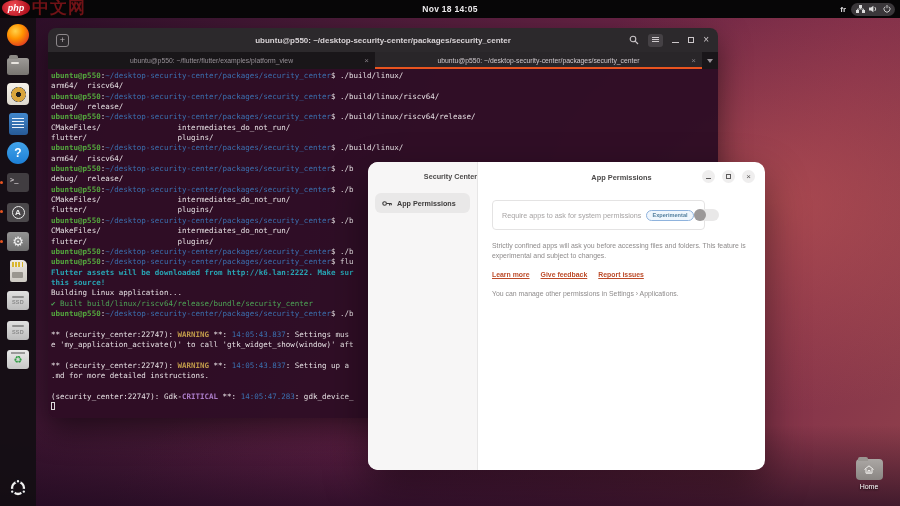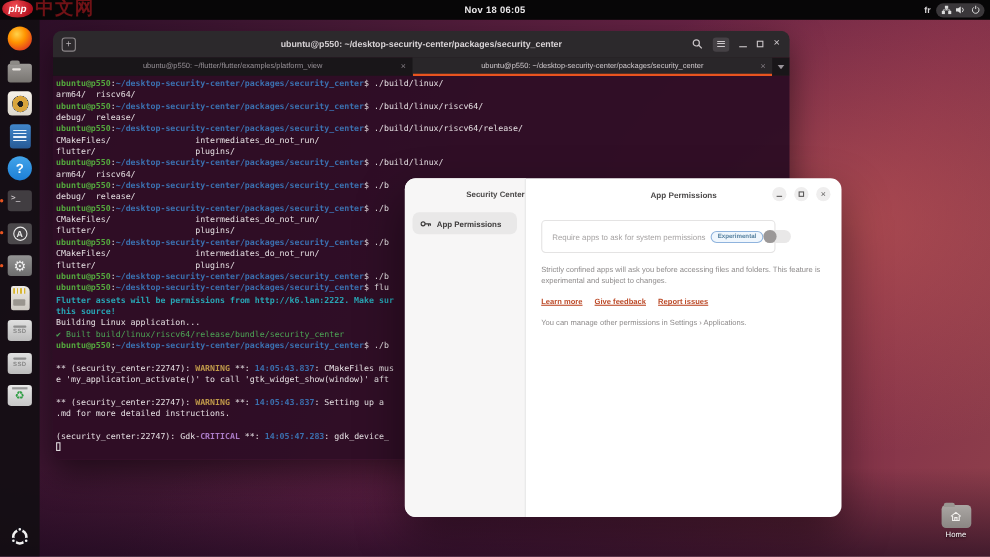--- a/index.html
+++ b/index.html
@@ -56,21 +56,21 @@
   .term-tabs{height:17px;background:#191619;display:flex;align-items:stretch;flex:none}
   .tab{flex:1;display:flex;align-items:center;justify-content:center;position:relative;font-size:6.8px;color:#969096;white-space:nowrap;overflow:hidden}
   .tab.active{background:#292629;color:#cfc9cd;box-shadow:inset 0 -2px 0 #e9541f}
   .tab .x{position:absolute;right:6px;font-size:8px;color:#857f85}
   .tabs-chevron{width:16px;display:flex;align-items:center;justify-content:center}
   .tabs-chevron i{width:0;height:0;border-left:3px solid transparent;border-right:3px solid transparent;border-top:4px solid #9a949a}
   .term-body{flex:1;background:rgba(46,13,37,.97);padding:2px 0 0 3px;font-family:"DejaVu Sans Mono",monospace;font-size:7.5px;color:#e6e0e3;overflow:hidden}
   .tl{white-space:pre;height:10.35px;line-height:10.35px}
   .w{color:#e6e0e3}
   .g{color:#54a93e;font-weight:700}
-  .b{color:#3b70af;font-weight:700}
+  .b{color:#3b70af;font-weight:400}
   .c{color:#28a5b4;font-weight:700}
   .y{color:#c09a4a;font-weight:700}
   .m{color:#ab7cc8;font-weight:700}
   .G{color:#4da556}
   .cursor{display:inline-block;width:4px;height:8px;border:1px solid #ddd8db;vertical-align:-1px}
   
   .sc{position:absolute;left:368px;top:162px;width:397px;height:308px;background:#fff;border-radius:10px;box-shadow:0 18px 44px rgba(0,0,0,.45);z-index:10;display:flex;overflow:hidden}
   .sc-side{width:110px;flex:none;background:#f7f6f6;border-right:1px solid #e7e6e6}
   .sc-side-title{margin-top:10px;text-align:right;font-size:7.2px;font-weight:700;color:#4c4a4a}
   .sc-item{margin:12px 7px 0;height:20px;background:#e9e8e8;border-radius:6px;display:flex;align-items:center;gap:5px;padding:0 7px;font-size:7.2px;font-weight:600;color:#3d3b3b}
@@ -97,21 +97,21 @@
   .home-label{margin-top:3px;font-size:7px;color:#fff;text-shadow:0 1px 2px rgba(0,0,0,.85)}
 </style>
 </head>
 <body>
 
 <div class="topbar">
   <div class="watermark">
     <span class="php-logo">php</span>
     <span class="wm-text">中文网</span>
   </div>
-  <div class="clock">Nov 18 06:05</div>
+  <div class="clock">Nov 18 14:05</div>
   <div class="kbd">fr</div>
   <div class="tray">
     <svg width="9" height="8" viewBox="0 0 9 8">
         <rect x="3" y="0" width="3" height="3" fill="#ddd"></rect>
         <rect x="0" y="5" width="3" height="3" fill="#ddd"></rect>
         <rect x="6" y="5" width="3" height="3" fill="#ddd"></rect>
         <path d="M4.5 3v1M1.5 5V4h6v1" stroke="#ddd" fill="none" stroke-width=".8"></path>
       </svg>
     <svg width="9" height="8" viewBox="0 0 9 8">
         <path d="M0 2.6h2L4.4.8v6.4L2 5.4H0z" fill="#ddd"></path>
@@ -224,27 +224,27 @@
       <div class="tl"><span class="g">ubuntu@p550</span><span class="w">:</span><span class="b">~/desktop-security-center/packages/security_center</span><span class="w">$ ./b</span></div>
       <div class="tl"><span class="w">debug/  release/</span></div>
       <div class="tl"><span class="g">ubuntu@p550</span><span class="w">:</span><span class="b">~/desktop-security-center/packages/security_center</span><span class="w">$ ./b</span></div>
       <div class="tl"><span class="w">CMakeFiles/                 intermediates_do_not_run/</span></div>
       <div class="tl"><span class="w">flutter/                    plugins/</span></div>
       <div class="tl"><span class="g">ubuntu@p550</span><span class="w">:</span><span class="b">~/desktop-security-center/packages/security_center</span><span class="w">$ ./b</span></div>
       <div class="tl"><span class="w">CMakeFiles/                 intermediates_do_not_run/</span></div>
       <div class="tl"><span class="w">flutter/                    plugins/</span></div>
       <div class="tl"><span class="g">ubuntu@p550</span><span class="w">:</span><span class="b">~/desktop-security-center/packages/security_center</span><span class="w">$ ./b</span></div>
       <div class="tl"><span class="g">ubuntu@p550</span><span class="w">:</span><span class="b">~/desktop-security-center/packages/security_center</span><span class="w">$ flu</span></div>
-      <div class="tl"><span class="c">Flutter assets will be permissions from http://k6.lan:2222. Make sur</span></div>
+      <div class="tl"><span class="c">Flutter assets will be downloaded from http://k6.lan:2222. Make sur</span></div>
       <div class="tl"><span class="c">this source!</span></div>
       <div class="tl"><span class="w">Building Linux application...</span></div>
       <div class="tl"><span class="G">✔ Built build/linux/riscv64/release/bundle/security_center</span></div>
       <div class="tl"><span class="g">ubuntu@p550</span><span class="w">:</span><span class="b">~/desktop-security-center/packages/security_center</span><span class="w">$ ./b</span></div>
       <div class="tl"></div>
-      <div class="tl"><span class="w">** (security_center:22747): </span><span class="y">WARNING</span><span class="w"> **: </span><span class="b">14:05:43.837</span><span class="w">: CMakeFiles mus</span></div>
+      <div class="tl"><span class="w">** (security_center:22747): </span><span class="y">WARNING</span><span class="w"> **: </span><span class="b">14:05:43.837</span><span class="w">: Settings mus</span></div>
       <div class="tl"><span class="w">e 'my_application_activate()' to call 'gtk_widget_show(window)' aft</span></div>
       <div class="tl"></div>
       <div class="tl"><span class="w">** (security_center:22747): </span><span class="y">WARNING</span><span class="w"> **: </span><span class="b">14:05:43.837</span><span class="w">: Setting up a </span></div>
       <div class="tl"><span class="w">.md for more detailed instructions.</span></div>
       <div class="tl"></div>
       <div class="tl"><span class="w">(security_center:22747): Gdk-</span><span class="m">CRITICAL</span><span class="w"> **: </span><span class="b">14:05:47.283</span><span class="w">: gdk_device_</span></div>
       <div class="tl"><span class="cursor"></span></div>
     </div>
 </div>
 

